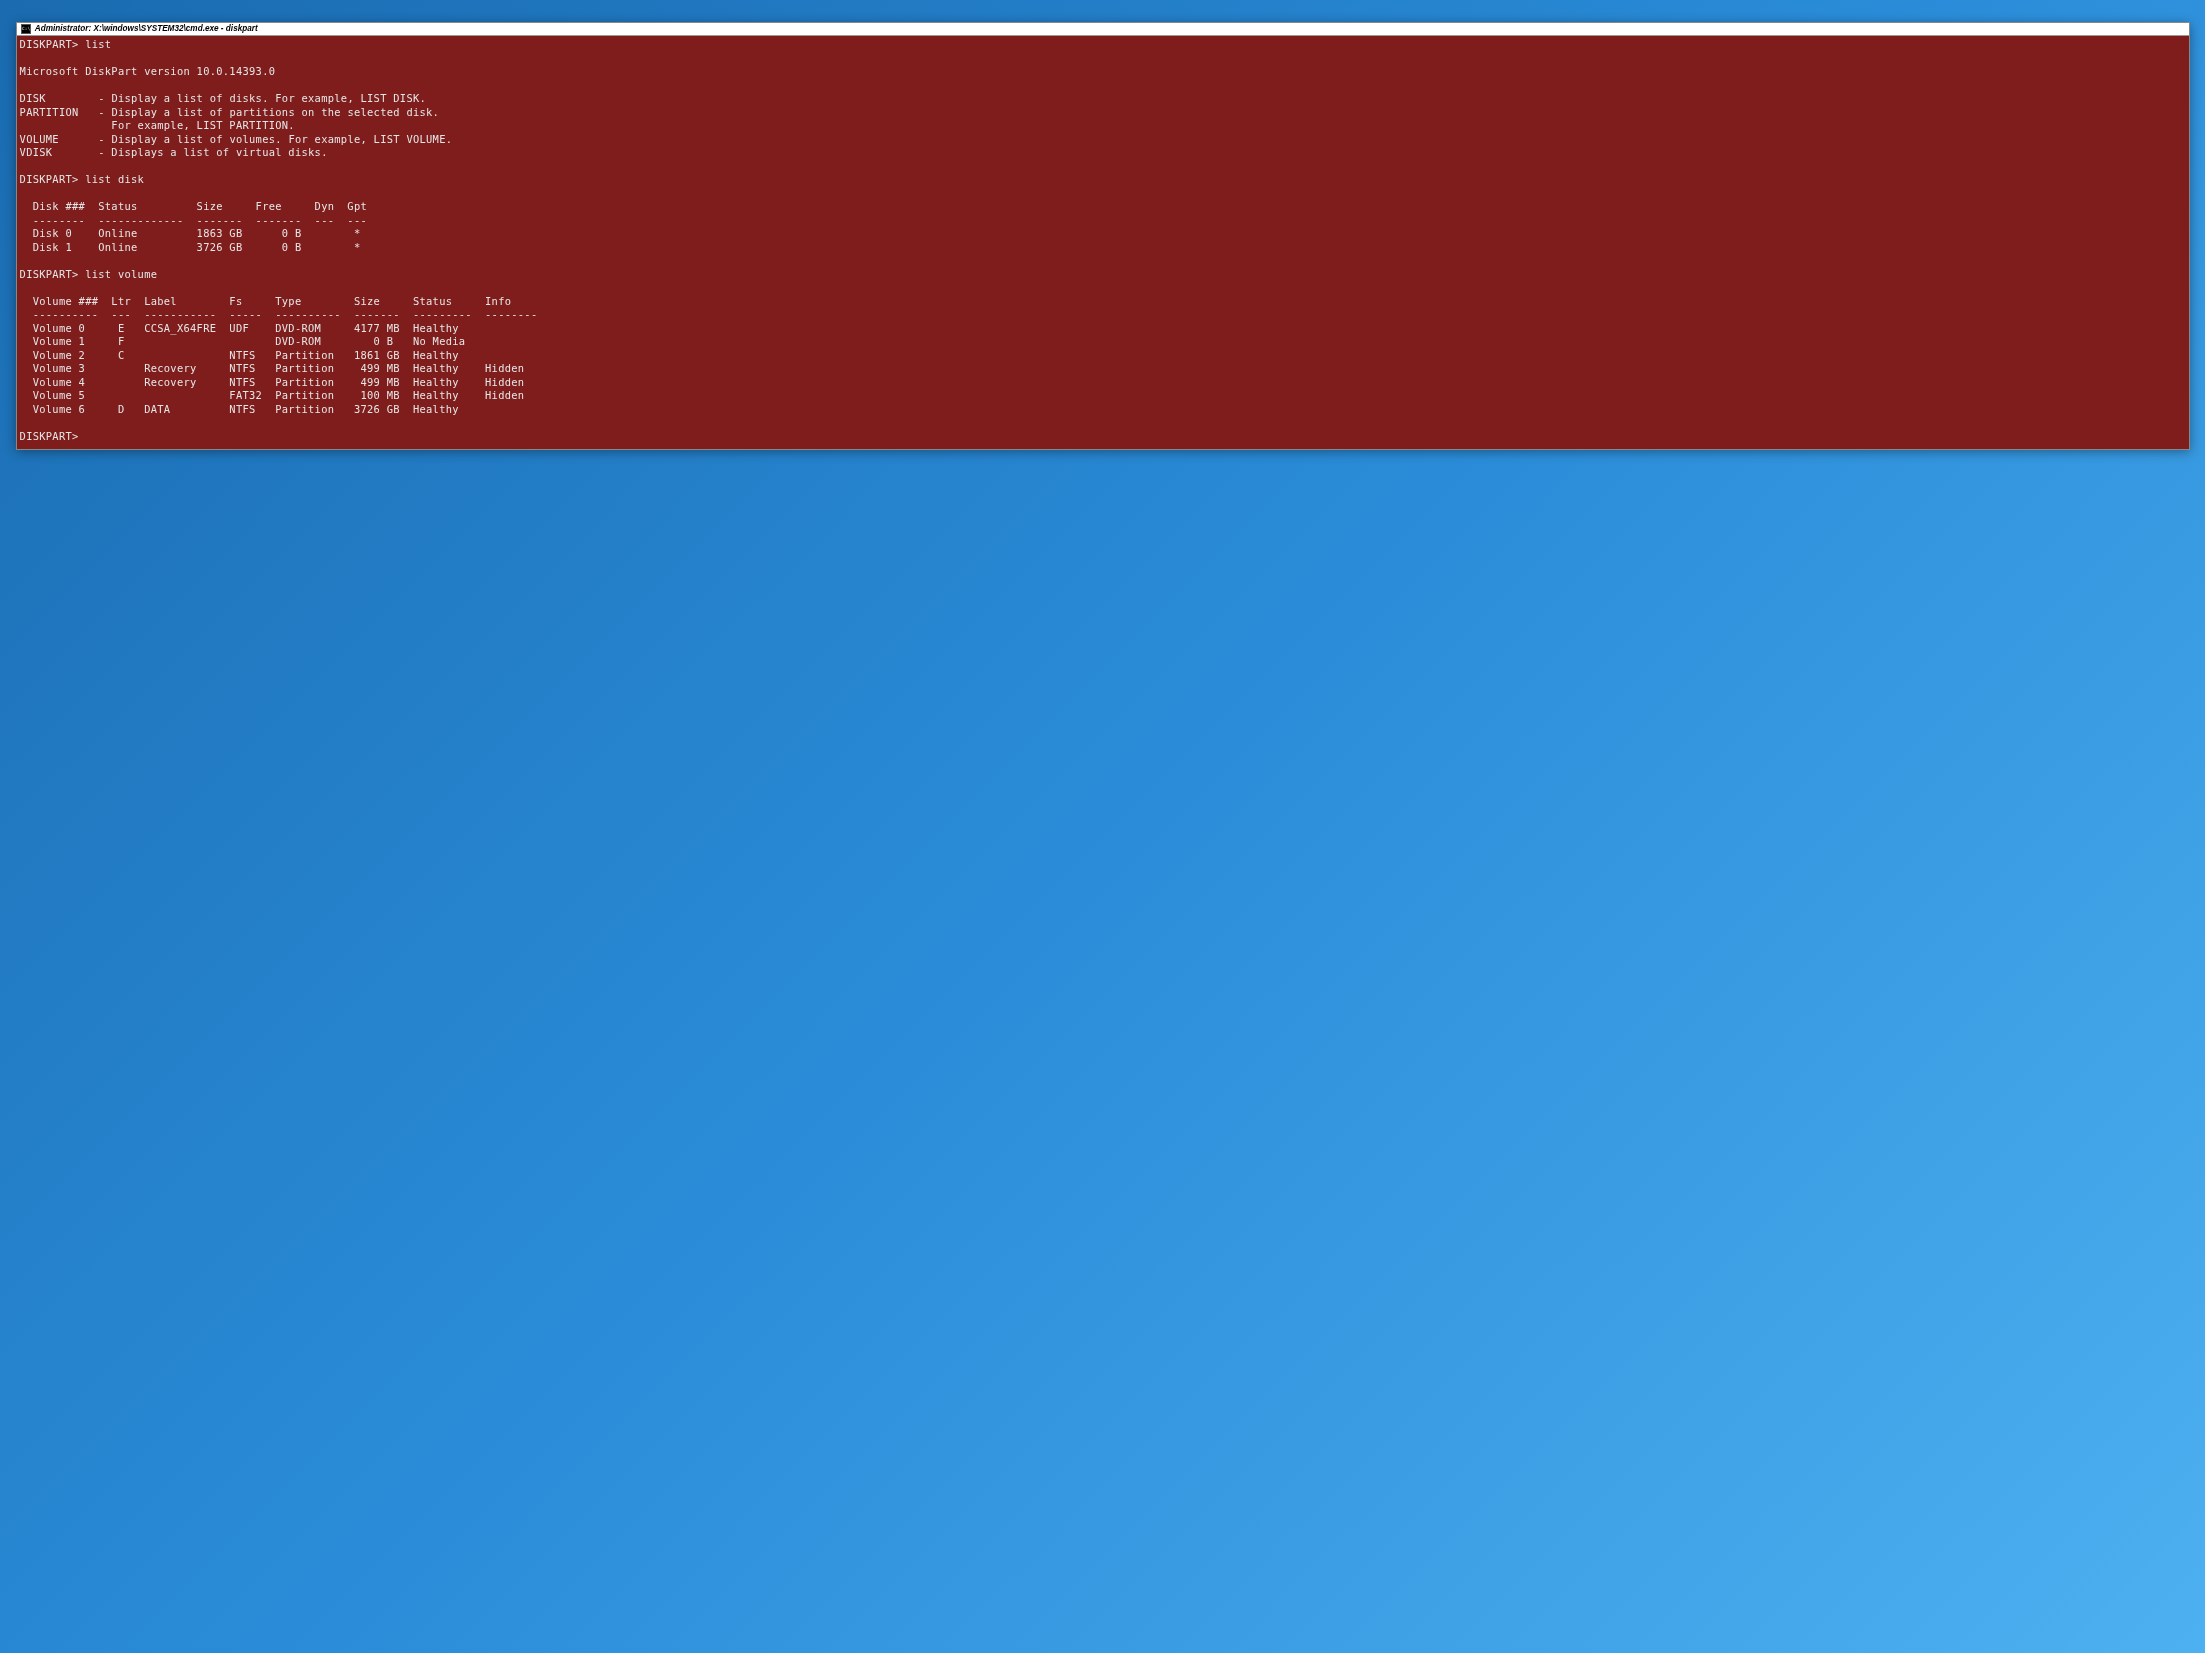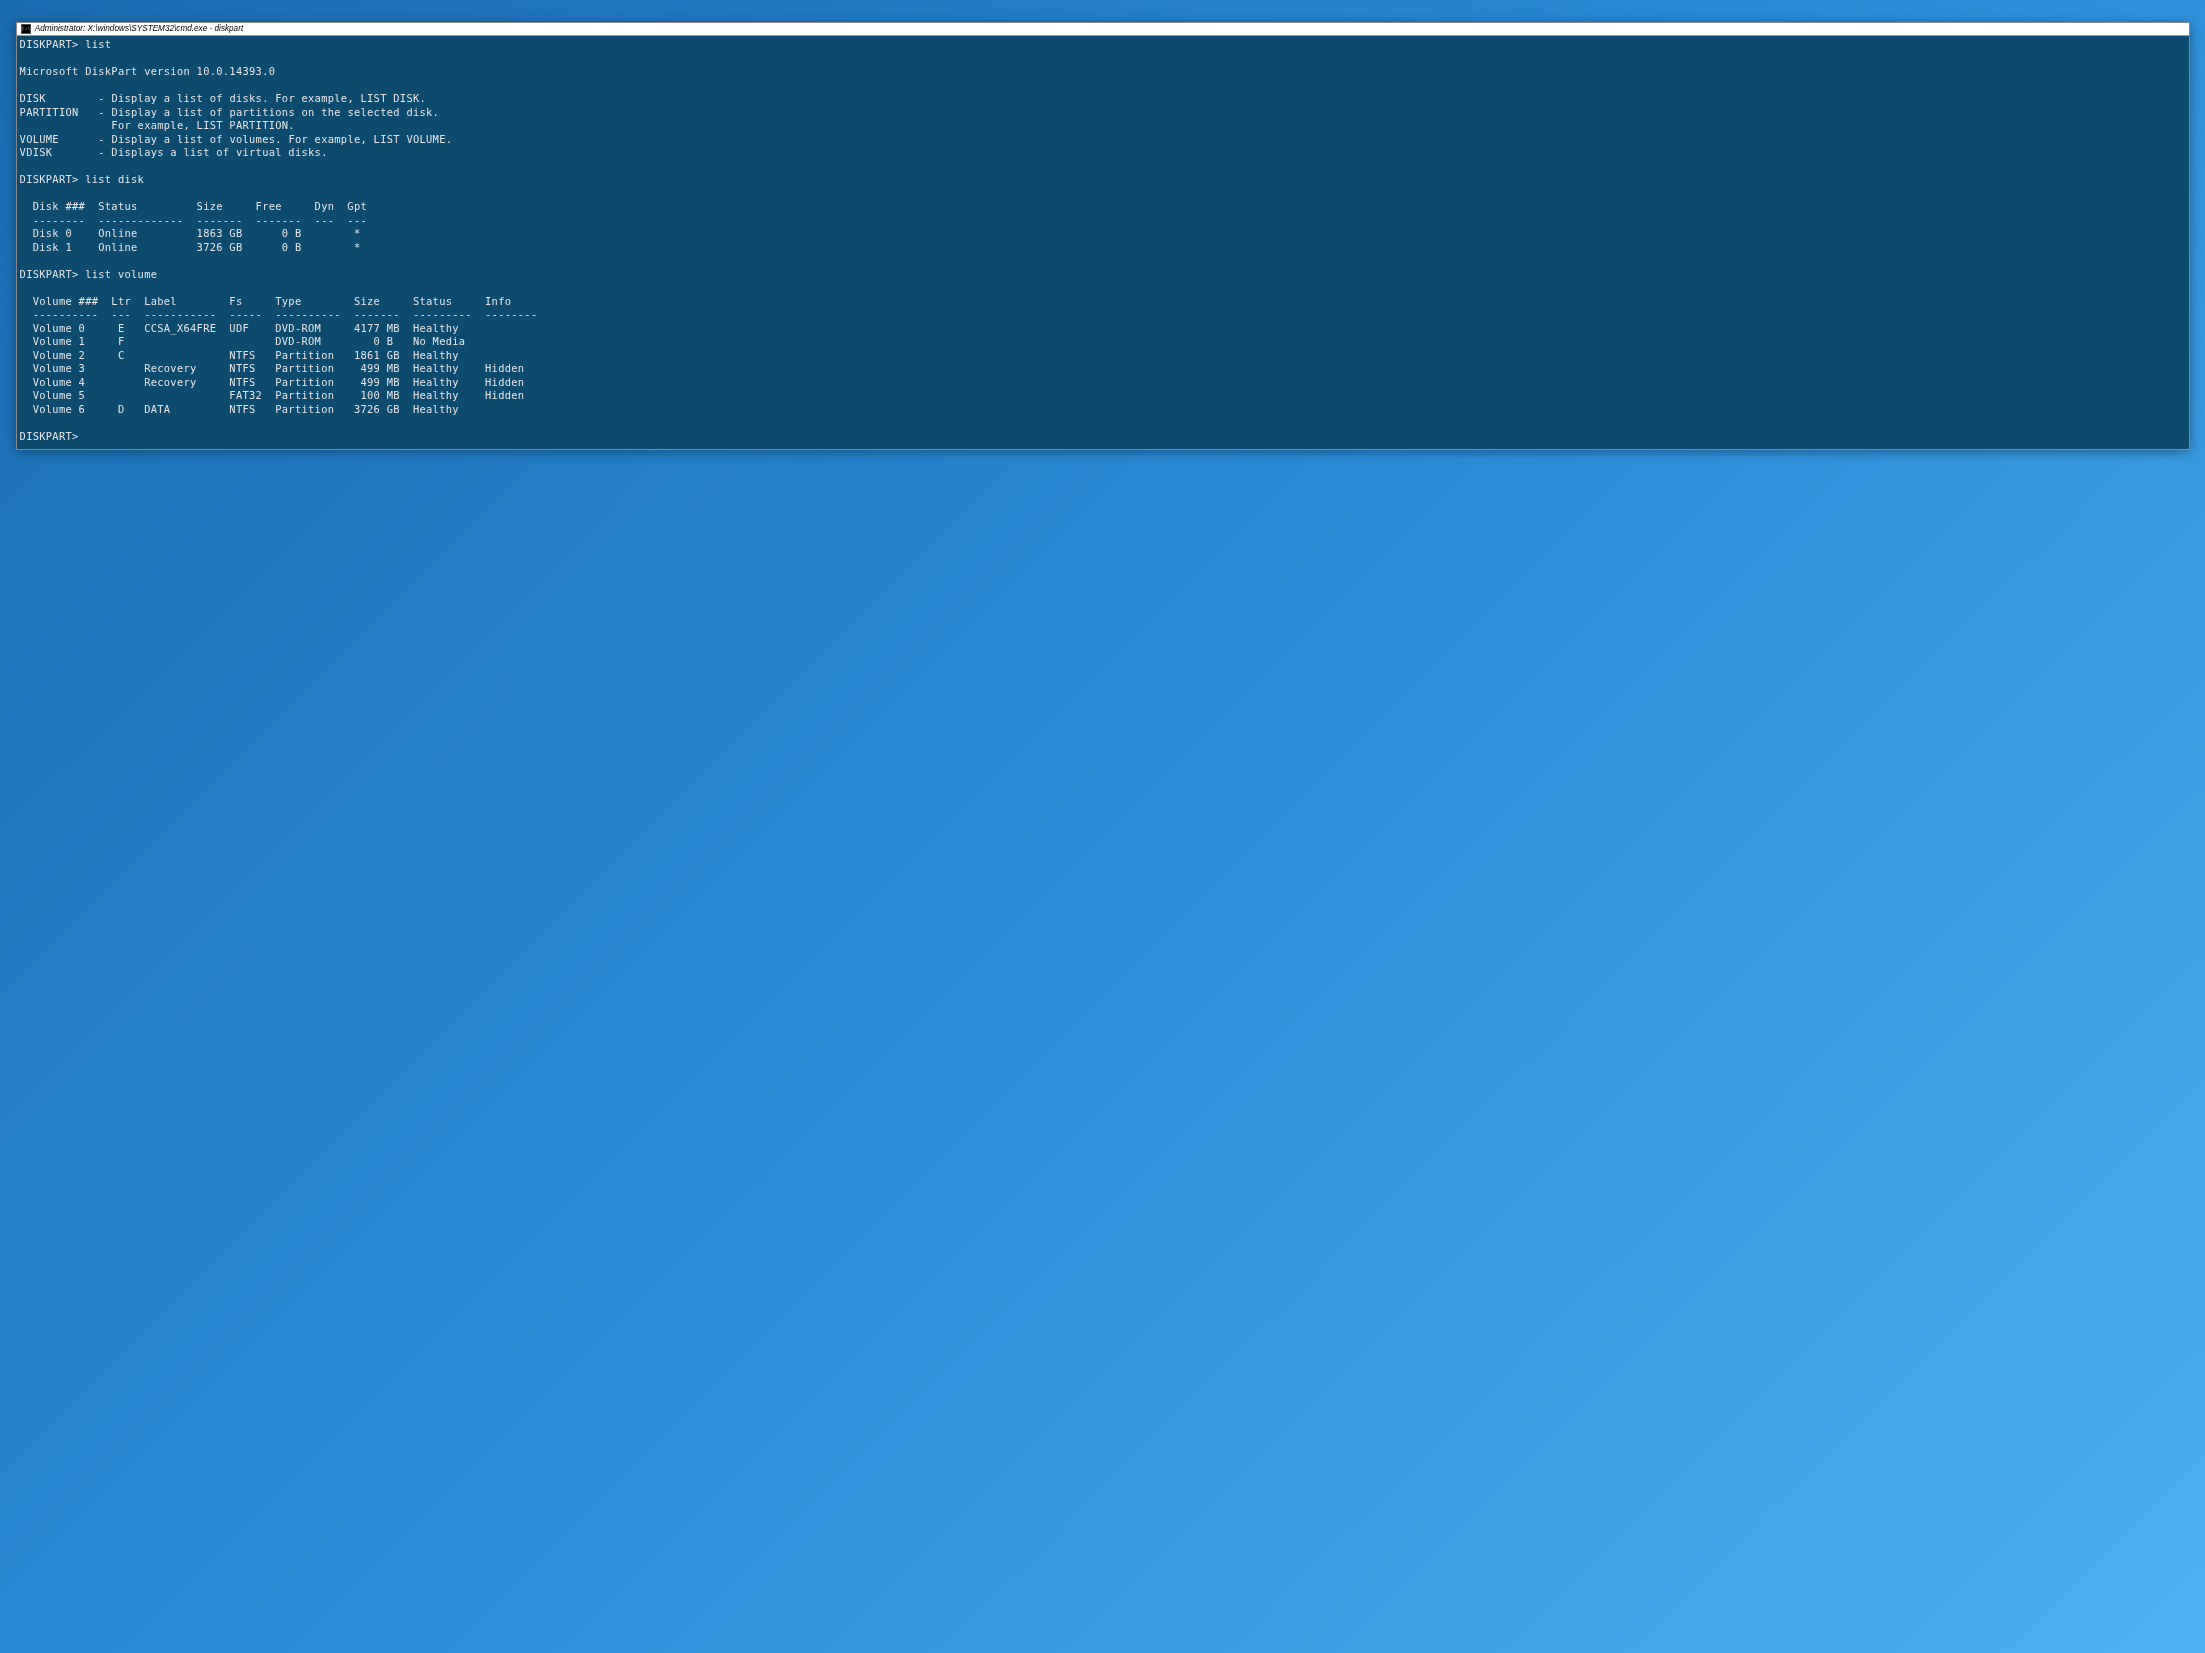--- a/index.html
+++ b/index.html
@@ -23,37 +23,38 @@
   .titlebar {
     background: #fff;
     color: #000;
     display: flex;
     align-items: center;
     padding: 1.1px 3.3px;
     font-family: 'Segoe UI', Tahoma, sans-serif;
     font-size: 8.2px;
     font-style: italic;
     border-bottom: 0.5px solid #999;
+    font-weight: bold;
   }
   .titlebar .icon {
     width: 8.8px;
     height: 7.7px;
     background: #000;
     margin-right: 3.3px;
     display: inline-flex;
     align-items: center;
     justify-content: center;
     color: #c0c0c0;
     font-size: 4.4px;
     font-style: normal;
     font-family: monospace;
     border: 0.5px solid #555;
   }
   .terminal {
-    background: #0c4a6e;
+    background: #7f1d1d;
     color: #e6e6e6;
     font-family: Consolas, 'Lucida Console', monospace;
     font-size: 10.4px;
     line-height: 1.3;
     padding: 2.2px 4.4px 5.5px 2.2px;
     white-space: pre;
     overflow-x: auto;
     letter-spacing: 0.3px;
   }
 </style>

